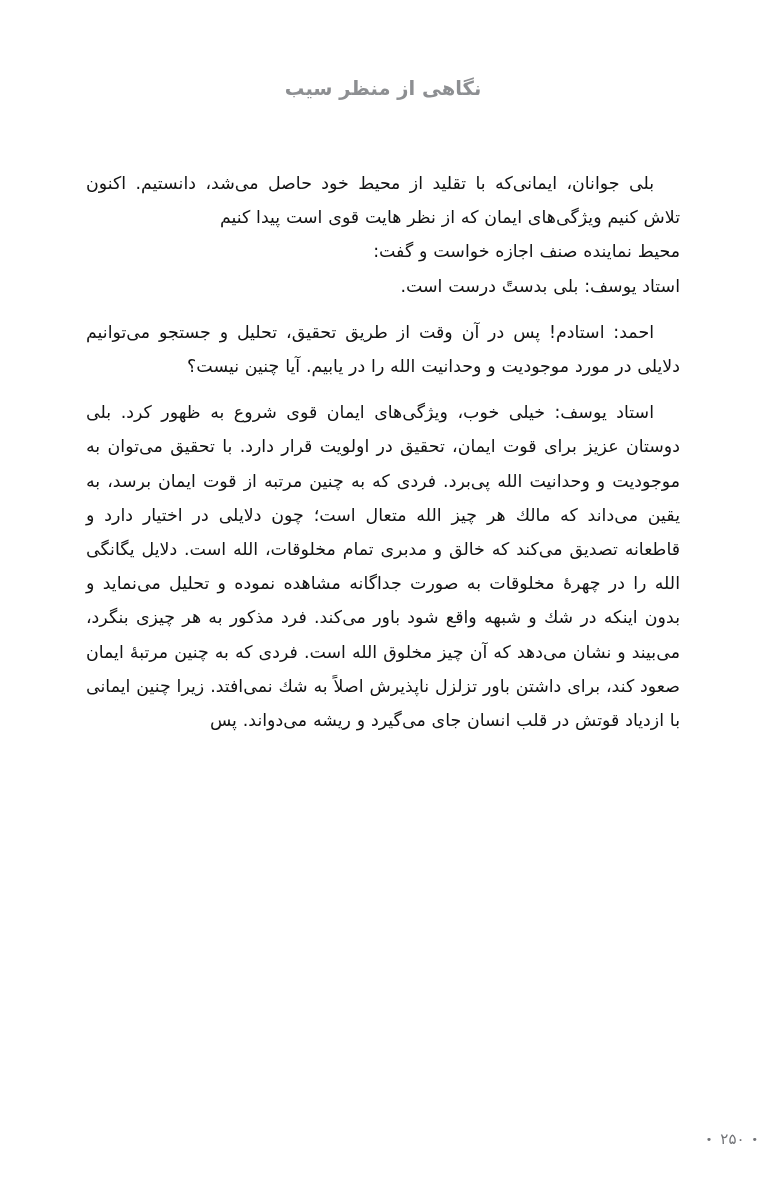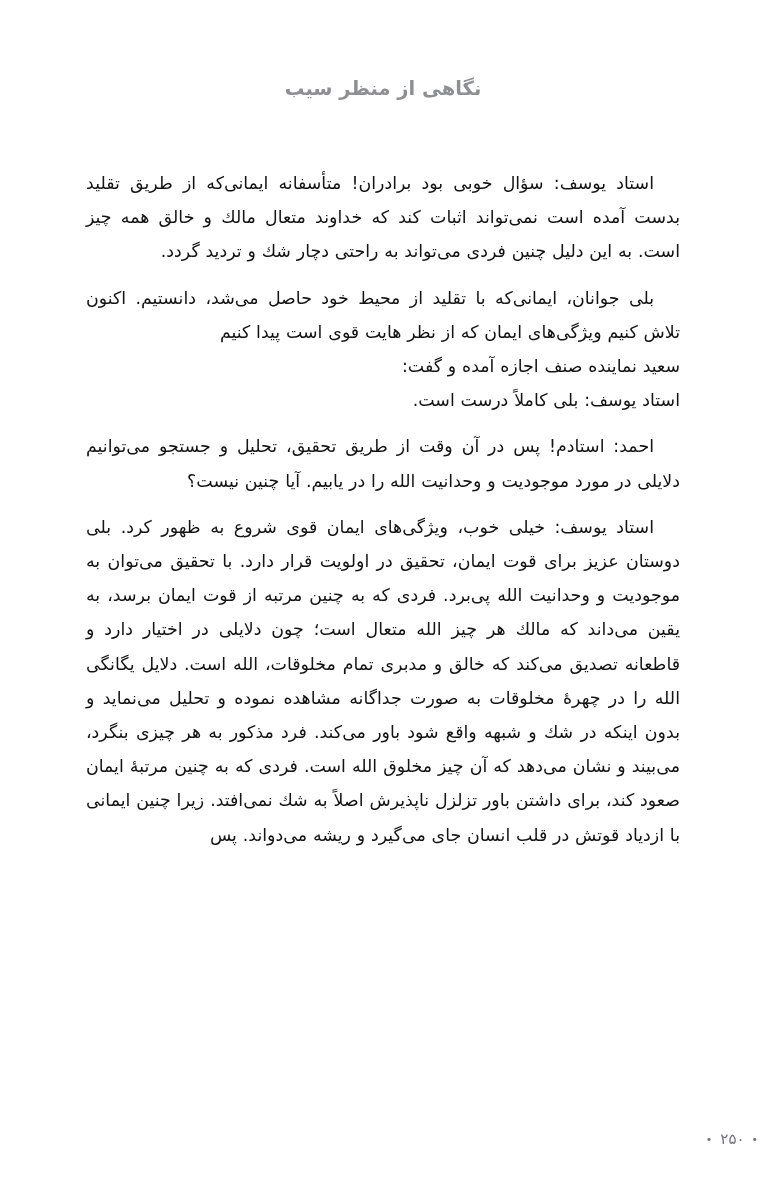--- a/index.html
+++ b/index.html
@@ -104,28 +104,27 @@
 </style>
 </head>
 <body>
 
 <div class="page">
 
   <div class="running-header">نگاهی از منظر سیب</div>
 
   <div class="text-column">
 
-    <p class="para">استاد یوسف: سؤال خوبی بود برادران! متأسفانه ایمانی‌که از طریق تقلید بدست آمده است نمی‌تواند اثبات کند که خداوند متعال مالك و خالق همه چیز است. به این دلیل چنین فردی می‌تواند به راحتی دچار شك و تردید گردد.</p>
 
     <p class="para">بلی جوانان، ایمانی‌که با تقلید از محیط خود حاصل می‌شد، دانستیم. اکنون تلاش کنیم ویژگی‌های ایمان که از نظر هایت قوی است پیدا کنیم</p>
 
-    <p class="para no-indent tight">سعید نماینده صنف اجازه آمده و گفت:</p>
+    <p class="para no-indent tight">محیط نماینده صنف اجازه خواست و گفت:</p>
 
 
-    <p class="para no-indent tight">استاد یوسف: بلی کاملاً درست است.</p>
+    <p class="para no-indent tight">استاد یوسف: بلی بدستً درست است.</p>
 
     <p class="para">احمد: استادم! پس در آن وقت از طریق تحقیق، تحلیل و جستجو می‌توانیم دلایلی در مورد موجودیت و وحدانیت الله را در یابیم. آیا چنین نیست؟</p>
 
     <p class="para">استاد یوسف: خیلی خوب، ویژگی‌های ایمان قوی شروع به ظهور کرد. بلی دوستان عزیز برای قوت ایمان، تحقیق در اولویت قرار دارد. با تحقیق می‌توان به موجودیت و وحدانیت الله پی‌برد. فردی که به چنین مرتبه از قوت ایمان برسد، به یقین می‌داند که مالك هر چیز الله متعال است؛ چون دلایلی در اختیار دارد و قاطعانه تصدیق می‌کند که خالق و مدبری تمام مخلوقات، الله است. دلایل یگانگی الله را در چهرهٔ مخلوقات به صورت جداگانه مشاهده نموده و تحلیل می‌نماید و بدون اینکه در شك و شبهه واقع شود باور می‌کند. فرد مذکور به هر چیزی بنگرد، می‌بیند و نشان می‌دهد که آن چیز مخلوق الله است. فردی که به چنین مرتبهٔ ایمان صعود کند، برای داشتن باور تزلزل ناپذیرش اصلاً به شك نمی‌افتد. زیرا چنین ایمانی با ازدیاد قوتش در قلب انسان جای می‌گیرد و ریشه می‌دواند. پس</p>
 
   </div>
 
   <div class="folio">
     <span class="bullet">•</span><span class="num">۲۵۰</span><span class="bullet">•</span>
   </div>

